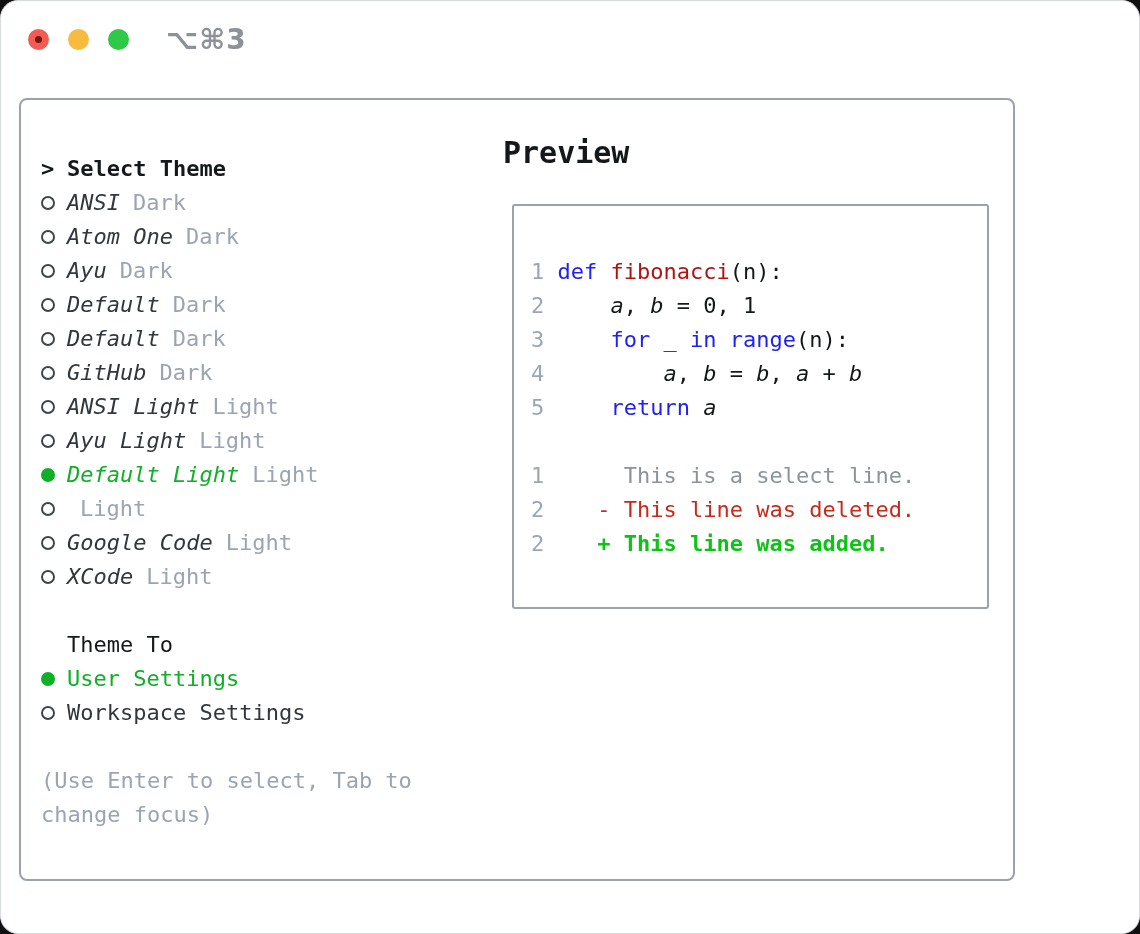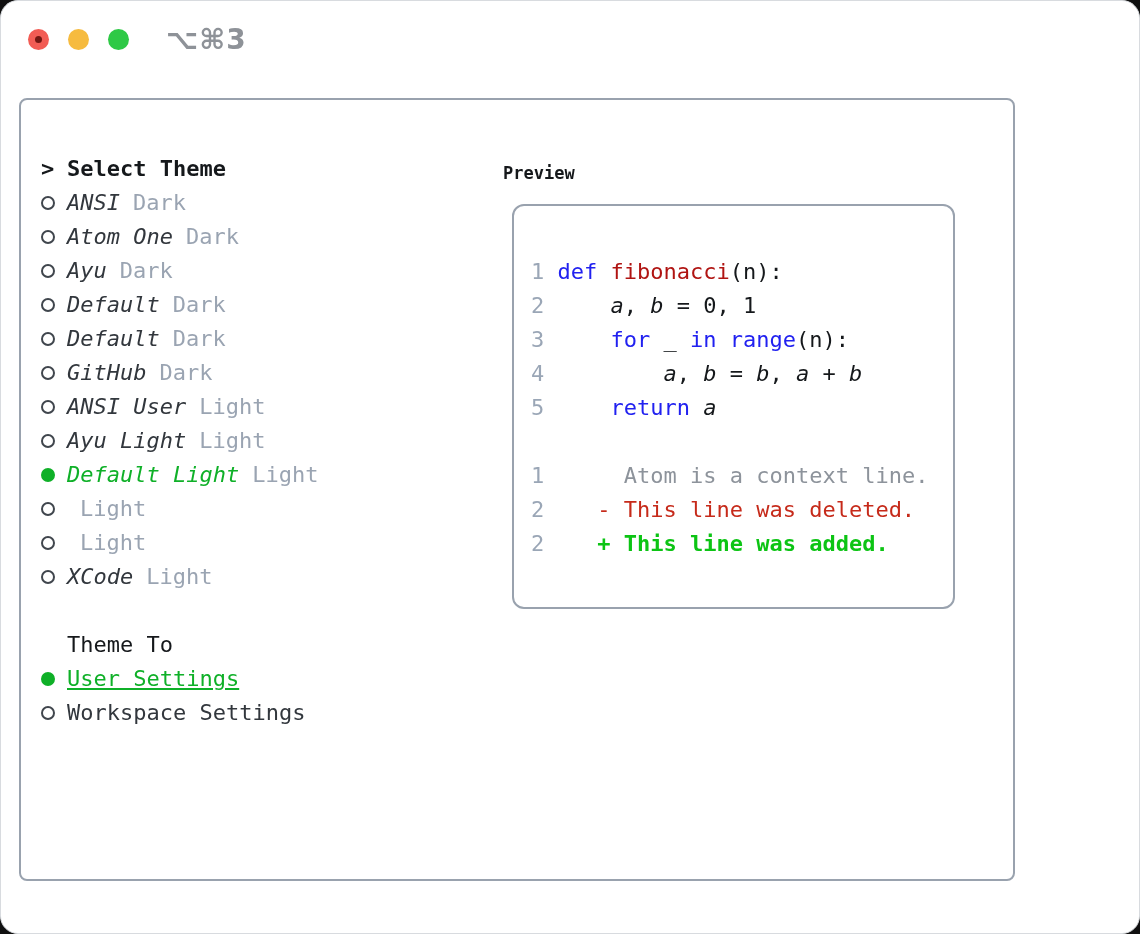--- a/index.html
+++ b/index.html
@@ -27,33 +27,33 @@
   }
   .left-col{position:absolute;left:20px;top:52px;font-size:22px;line-height:34px;color:var(--c-text);}
   .row{display:flex;align-items:center;height:34px;white-space:pre;}
   .bullet-col{width:26px;flex:0 0 26px;display:flex;align-items:center;}
   .prompt{font-weight:700;color:var(--c-text);}
   .header-text{font-weight:700;color:var(--c-text);}
   .circle{width:14px;height:14px;border-radius:50%;border:2px solid var(--c-ring);background:transparent;}
   .circle.filled{border-color:var(--c-green);background:var(--c-green);}
   .item-name{color:var(--c-item);font-style:italic;}
   .theme-row.selected .item-name{color:var(--c-green);}
-  .apply-row.selected .opt-label{color:var(--c-green);text-decoration:underline;}
+  .apply-row.selected .opt-label{color:var(--c-green);}
   .opt-label{color:var(--c-item);}
   .item-variant{color:var(--c-muted);margin-left:13px;}
   .apply-title{color:var(--c-text);}
   .help-line{height:34px;line-height:34px;color:var(--c-muted);white-space:pre;}
   
   .preview-title{
-    position:absolute;left:482px;top:56px;height:34px;line-height:34px;
-    font-size:17px;font-weight:700;color:var(--c-text);
+    position:absolute;left:482px;top:36px;height:34px;line-height:34px;
+    font-size:30px;font-weight:700;color:var(--c-text);
   }
   .preview-box{
-    position:absolute;left:491px;top:104px;width:443px;height:405px;
-    border:2px solid var(--c-border);border-radius:12px;background:#fff;
+    position:absolute;left:491px;top:104px;width:477px;height:405px;
+    border:2px solid var(--c-border);border-radius:3px;background:#fff;
     padding:49px 0 0 17px;overflow:hidden;
   }
   .pline{height:34px;line-height:34px;font-size:22px;white-space:pre;color:var(--c-code);}
   .tok-ln{color:var(--c-ln);}
   .tok-pl{color:var(--c-code);}
   .tok-kw{color:var(--c-kw);}
   .tok-fn{color:var(--c-fn);}
   .tok-var{color:var(--c-code);font-style:italic;}
   .tok-ctx{color:var(--c-ctx);}
   .tok-del{color:var(--c-del);text-align:right;}
@@ -81,54 +81,58 @@
         <span class="header-text">Select Theme</span>
       </div>
 
       <div id="theme-list">
           <div class="row theme-row"><span class="bullet-col"><span class="circle"></span></span><span class="item-name">ANSI</span><span class="item-variant">Dark</span></div>
           <div class="row theme-row"><span class="bullet-col"><span class="circle"></span></span><span class="item-name">Atom One</span><span class="item-variant">Dark</span></div>
           <div class="row theme-row"><span class="bullet-col"><span class="circle"></span></span><span class="item-name">Ayu</span><span class="item-variant">Dark</span></div>
           <div class="row theme-row"><span class="bullet-col"><span class="circle"></span></span><span class="item-name">Default</span><span class="item-variant">Dark</span></div>
           <div class="row theme-row"><span class="bullet-col"><span class="circle"></span></span><span class="item-name">Default</span><span class="item-variant">Dark</span></div>
           <div class="row theme-row"><span class="bullet-col"><span class="circle"></span></span><span class="item-name">GitHub</span><span class="item-variant">Dark</span></div>
-          <div class="row theme-row"><span class="bullet-col"><span class="circle"></span></span><span class="item-name">ANSI User</span><span class="item-variant">Light</span></div>
+          <div class="row theme-row"><span class="bullet-col"><span class="circle"></span></span><span class="item-name">ANSI Light</span><span class="item-variant">Light</span></div>
           <div class="row theme-row"><span class="bullet-col"><span class="circle"></span></span><span class="item-name">Ayu Light</span><span class="item-variant">Light</span></div>
           <div class="row theme-row selected"><span class="bullet-col"><span class="circle filled"></span></span><span class="item-name">Default Light</span><span class="item-variant">Light</span></div>
           <div class="row theme-row"><span class="bullet-col"><span class="circle"></span></span><span class="item-variant">Light</span></div>
-          <div class="row theme-row"><span class="bullet-col"><span class="circle"></span></span><span class="item-variant">Light</span></div>
+          <div class="row theme-row"><span class="bullet-col"><span class="circle"></span></span><span class="item-name">Google Code</span><span class="item-variant">Light</span></div>
           <div class="row theme-row"><span class="bullet-col"><span class="circle"></span></span><span class="item-name">XCode</span><span class="item-variant">Light</span></div>
         </div>
 
       <div class="row"></div>
 
       <div class="row">
         <span class="bullet-col"></span>
         <span class="apply-title">Theme To</span>
       </div>
 
       <div id="apply-list">
           <div class="row apply-row selected"><span class="bullet-col"><span class="circle filled"></span></span><span class="opt-label">User Settings</span></div>
           <div class="row apply-row"><span class="bullet-col"><span class="circle"></span></span><span class="opt-label">Workspace Settings</span></div>
         </div>
 
       <div class="row"></div>
 
+      <div id="help-lines">
+          <div class="help-line">(Use Enter to select, Tab to</div>
+          <div class="help-line">change focus)</div>
+        </div>
     </div>
 
     <div class="preview-title">Preview</div>
 
     <div class="preview-box">
       <div id="preview-lines">
           <div class="pline"><span class="tok-ln">1</span><span class="tok-pl"> </span><span class="tok-kw">def</span><span class="tok-pl"> </span><span class="tok-fn">fibonacci</span><span class="tok-pl">(n):</span></div>
           <div class="pline"><span class="tok-ln">2</span><span class="tok-pl">     </span><span class="tok-var">a</span><span class="tok-pl">, </span><span class="tok-var">b</span><span class="tok-pl"> = 0, 1</span></div>
           <div class="pline"><span class="tok-ln">3</span><span class="tok-pl">     </span><span class="tok-kw">for</span><span class="tok-pl"> _ </span><span class="tok-kw">in</span><span class="tok-pl"> </span><span class="tok-kw">range</span><span class="tok-pl">(n):</span></div>
           <div class="pline"><span class="tok-ln">4</span><span class="tok-pl">         </span><span class="tok-var">a</span><span class="tok-pl">, </span><span class="tok-var">b</span><span class="tok-pl"> = </span><span class="tok-var">b</span><span class="tok-pl">, </span><span class="tok-var">a</span><span class="tok-pl"> + </span><span class="tok-var">b</span></div>
           <div class="pline"><span class="tok-ln">5</span><span class="tok-pl">     </span><span class="tok-kw">return</span><span class="tok-pl"> </span><span class="tok-var">a</span></div>
           <div class="pline"></div>
-          <div class="pline"><span class="tok-ln">1</span><span class="tok-pl">      </span><span class="tok-ctx">Atom is a context line.</span></div>
+          <div class="pline"><span class="tok-ln">1</span><span class="tok-pl">      </span><span class="tok-ctx">This is a select line.</span></div>
           <div class="pline"><span class="tok-ln">2</span><span class="tok-pl">    </span><span class="tok-del">- This line was deleted.</span></div>
           <div class="pline"><span class="tok-ln">2</span><span class="tok-pl">    </span><span class="tok-add">+ This line was added.</span></div>
         </div>
     </div>
 
   </div>
 </div>
 
 </body></html>

